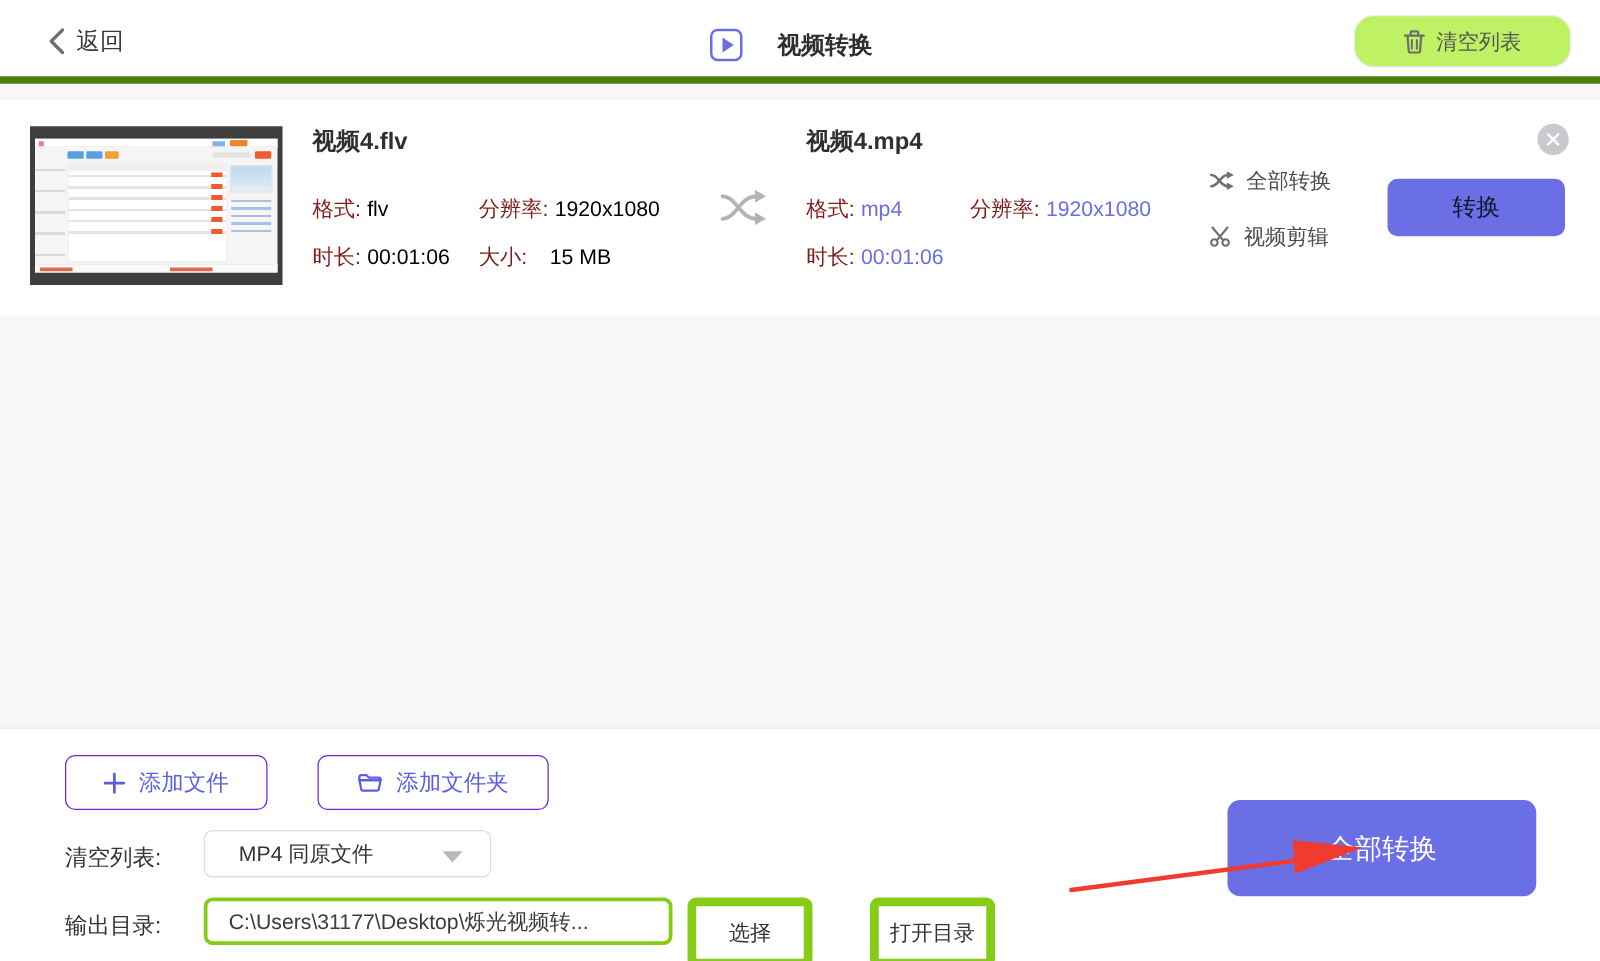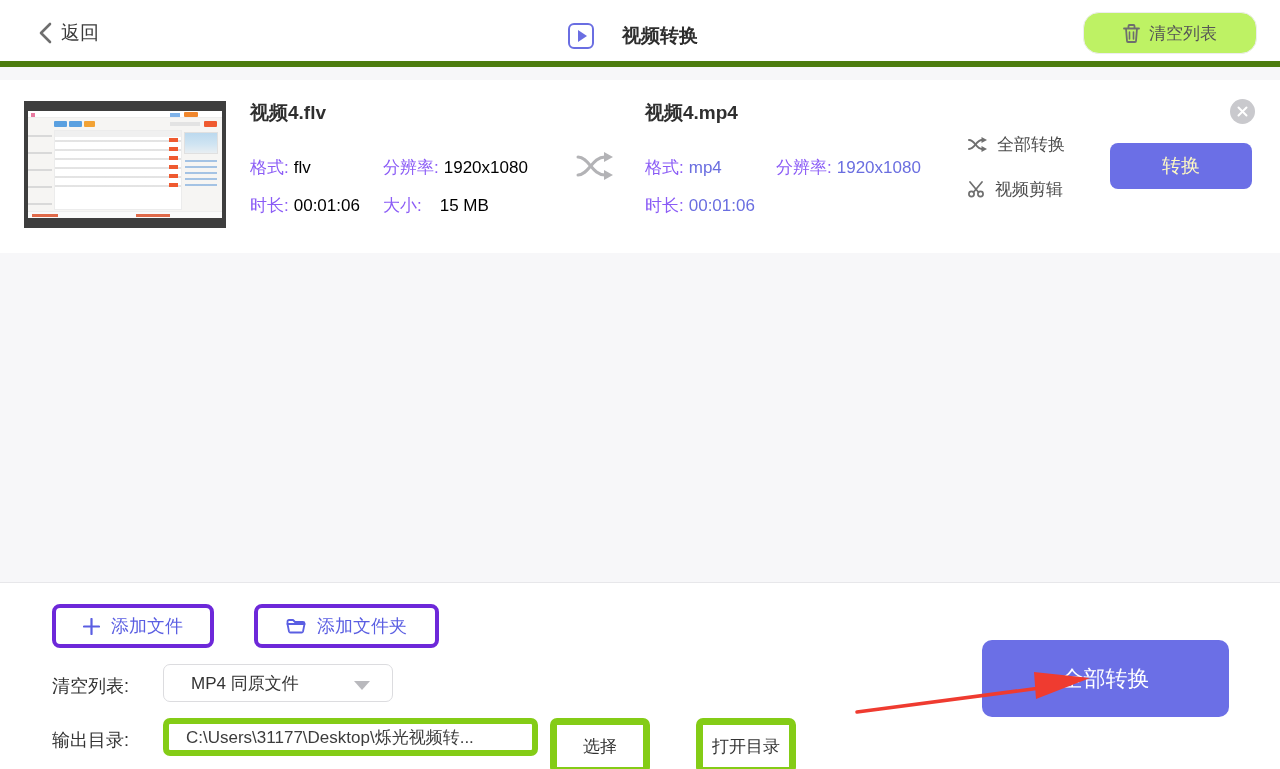--- a/index.html
+++ b/index.html
@@ -81,56 +81,56 @@
   .t-bottom { position:absolute; left:0; bottom:0; right:0; height:7px; background:#fafafa; border-top:1px solid #eee; }
   .t-bdash { position:absolute; left:4px; top:2px; width:26px; height:3px; background:#e06a4a; }
   .t-bdash2 { position:absolute; left:108px; top:2px; width:34px; height:3px; background:#e06a4a; }
 
   
   .src-block { position:absolute; left:250px; top:0; }
   .out-block { position:absolute; left:645px; top:0; }
   .file-name { position:absolute; top:20px; left:0; font-size:19px; font-weight:700; color:#2f2f2f; white-space:nowrap; }
   .info-row1 { position:absolute; top:76px; left:0; white-space:nowrap; }
   .info-row2 { position:absolute; top:114px; left:0; white-space:nowrap; }
-  .ilabel { font-size:17px; color:#8b5cf6; }
+  .ilabel { font-size:17px; color:#7f1d1d; }
   .ivalue-gray { font-size:17px; color:#000000; margin-left:5px; }
   .ivalue-purple { font-size:17px; color:#6a6ee0; margin-left:5px; }
   .col2 { position:absolute; left:133px; top:0; white-space:nowrap; }
   .out-block .col2 { left:131px; }
   .size-val { margin-left:18px; }
 
   .shuffle-mid { position:absolute; left:576px; top:71px; }
 
   .action-links { position:absolute; left:968px; top:0; }
   .action-item {
     position:absolute; left:0; display:flex; align-items:center; gap:9px;
     font-size:17px; color:#4c4c4c; cursor:pointer; white-space:nowrap;
   }
   .action-format { top:53px; }
   .action-trim { top:98px; }
 
   .convert-btn {
     position:absolute; left:1110px; top:63px; width:142px; height:46px;
     background:#6b6fe6; border:none; border-radius:8px;
-    color:#fef9c3; font-size:19px; cursor:pointer;
+    color:#0f172a; font-size:19px; cursor:pointer;
     font-family:"Liberation Sans","DejaVu Sans",sans-serif;
   }
   .close-btn {
     position:absolute; left:1230px; top:19px; width:25px; height:25px; border-radius:50%;
     background:#c9c9cd; display:flex; align-items:center; justify-content:center; cursor:pointer;
   }
 
   
   .footer {
     position:absolute; left:0; top:582px; width:1280px; height:187px;
     background:#ffffff; border-top:1px solid #e7e7ea;
   }
   .outline-btn {
     position:absolute; top:21px; height:44px; background:#fff;
-    border:4px solid #6d28d9; border-radius:8px;
+    border:1px solid #6d28d9; border-radius:8px;
     display:flex; align-items:center; justify-content:center; gap:11px;
     font-size:18px; color:#5a5ee2; cursor:pointer;
     font-family:"Liberation Sans","DejaVu Sans",sans-serif;
   }
   .add-file-btn { left:52px; width:162px; }
   .add-folder-btn { left:254px; width:185px; }
 
   .form-label { position:absolute; left:52px; font-size:18px; color:#333; }
   .label-format { top:91px; }
   .label-dir { top:145px; }
@@ -142,21 +142,21 @@
   }
   .select-text { margin-left:27px; font-size:17px; color:#333; }
   .select-caret {
     position:absolute; right:22px; top:16px; width:0; height:0;
     border-left:8px solid transparent; border-right:8px solid transparent;
     border-top:9px solid #b9b9bd;
   }
 
   .dir-input {
     position:absolute; left:163px; top:135px; width:375px; height:38px;
-    border:6px solid #84cc16; border-radius:7px; background:#fff;
+    border:3px solid #84cc16; border-radius:7px; background:#fff;
     padding:0 12px 0 17px; font-size:17px; color:#3c3c3c;
     font-family:"Liberation Sans","DejaVu Sans",sans-serif; outline:none;
   }
   .plain-btn {
     position:absolute; top:135px; height:56px; background:#fff;
     border:7px solid #84cc16; border-radius:7px;
     font-size:17px; color:#333; cursor:pointer;
     font-family:"Liberation Sans","DejaVu Sans",sans-serif;
   }
   .choose-btn { left:550px; width:100px; }

